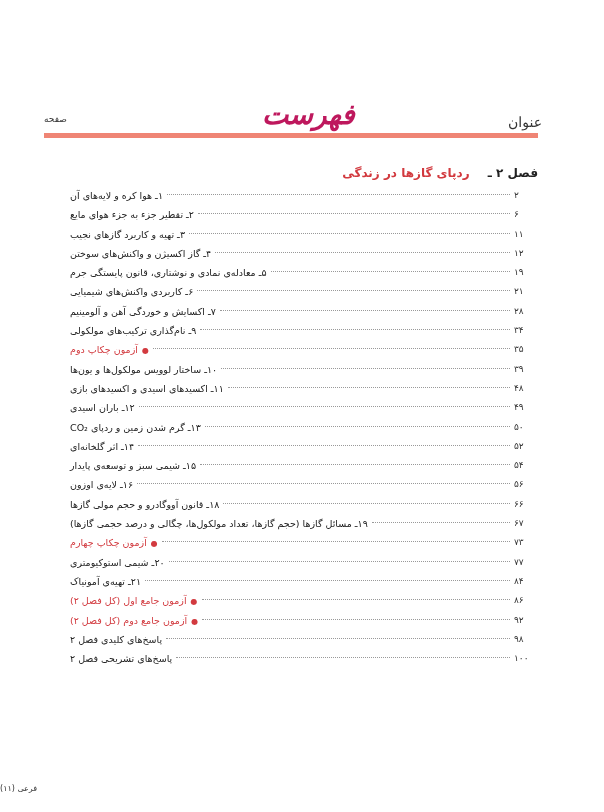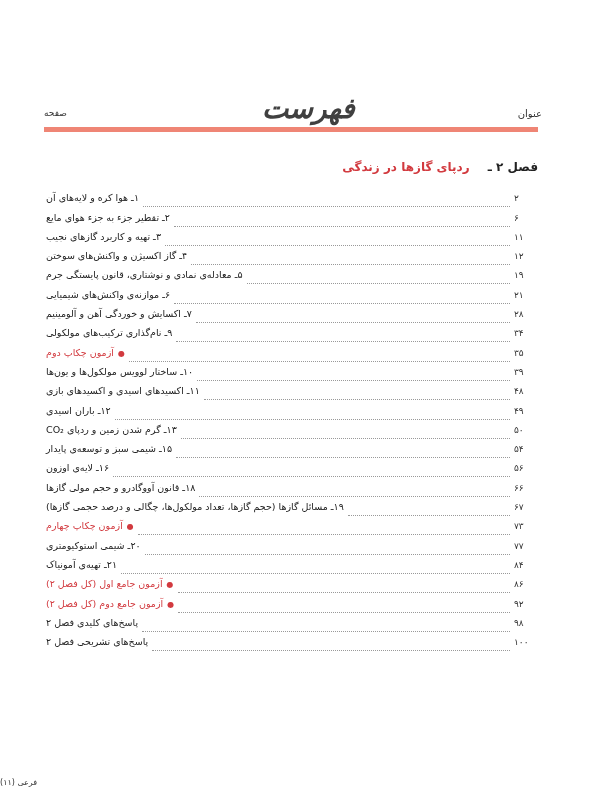--- a/index.html
+++ b/index.html
@@ -1,29 +1,29 @@
 <!DOCTYPE html>
 <html><head>
 <meta charset="utf-8">
 <style>
   html, body { margin: 0; padding: 0; background: #ffffff; }
   body { width: 604px; height: 812px; position: relative; overflow: hidden;
          font-family: "DejaVu Sans", sans-serif; color: #222; }
-  .page { position: absolute; left: 0; top: 6px; width: 604px; height: 679px; }
+  .page { position: absolute; left: 0; top: 12px; width: 604px; height: 679px; }
   .hdr-left { position: absolute; left: 44px; top: 102px; font-size: 9px; color: #333; }
-  .hdr-right { position: absolute; right: 62px; top: 102px; font-size: 10px; color: #333; direction: rtl; }
+  .hdr-right { position: absolute; right: 62px; top: 102px; font-size: 14px; color: #333; direction: rtl; font-family: Liberation Serif, serif; }
   .hdr-title { position: absolute; left: 262px; top: 86px; font-family: "DejaVu Serif", serif;
-               font-size: 28px; font-weight: bold; color: #404040; direction: rtl; font-style: italic; }
+               font-size: 28px; font-weight: bold; color: #be185d; direction: rtl; font-style: italic; }
   .hdr-rule { position: absolute; left: 44px; right: 66px; top: 121px; height: 5px; background: #ef8575; }
   .chapter { position: absolute; right: 66px; top: 154px; direction: rtl; font-size: 12px; font-weight: bold; }
   .chapter .num { color: #222; }
   .chapter .title { color: #d23a3f; margin-right: 14px; }
   .toc { position: absolute; left: 44px; right: 66px; top: 178px; }
-  .row { position: relative; height: 19.3px; display: flex; flex-direction: row-reverse; align-items: flex-end;
-         direction: rtl; font-size: 9.5px; }
+  .row { position: relative; height: 19.3px; display: flex; flex-direction: row-reverse; align-items: flex-start;
+         direction: rtl; font-size: 9.5px; margin-left: 24px; }
   .row .label { white-space: nowrap; padding-left: 2px; }
   .row .dots { flex: 1; border-bottom: 1px dotted #999; height: 0; margin: 0 4px; position: relative; top: 4px; }
   .row .page-no { width: 24px; text-align: left; direction: ltr; font-size: 9px; color: #333; }
   .row.exam .label { color: #d23a3f; }
   .row.exam .bullet { color: #d23a3f; margin-left: 4px; font-size: 8px; }
   .footer { position: absolute; left: 0; right: 0; top: 772px; text-align: left; font-size: 8px; color: #333; direction: rtl; }
 </style>
 </head>
 <body>
 
@@ -58,21 +58,21 @@
         <span class="label"><span>۴ـ گاز اکسیژن و واکنش‌های سوختن</span></span>
         <span class="dots"></span>
         <span class="page-no">۱۲</span>
       </div>
       <div class="row">
         <span class="label"><span>۵ـ معادله‌ی نمادی و نوشتاری، قانون پایستگی جرم</span></span>
         <span class="dots"></span>
         <span class="page-no">۱۹</span>
       </div>
       <div class="row">
-        <span class="label"><span>۶ـ موازنه‌ی واکنش‌های شیمیایی</span></span>
+        <span class="label"><span>۶ـ کاربرد‌ی واکنش‌های شیمیایی</span></span>
         <span class="dots"></span>
         <span class="page-no">۲۱</span>
       </div>
       <div class="row">
         <span class="label"><span>۷ـ اکسایش و خوردگی آهن و آلومینیم</span></span>
         <span class="dots"></span>
         <span class="page-no">۲۸</span>
       </div>
       <div class="row">
         <span class="label"><span>۹ـ نام‌گذاری ترکیب‌های مولکولی</span></span>
@@ -96,20 +96,25 @@
       </div>
       <div class="row">
         <span class="label"><span>۱۲ـ باران اسیدی</span></span>
         <span class="dots"></span>
         <span class="page-no">۴۹</span>
       </div>
       <div class="row">
         <span class="label"><span>۱۳ـ گرم شدن زمین و ردپای CO₂</span></span>
         <span class="dots"></span>
         <span class="page-no">۵۰</span>
+      </div>
+      <div class="row">
+        <span class="label"><span>۱۴ـ اثر گلخانه‌ای</span></span>
+        <span class="dots"></span>
+        <span class="page-no">۵۲</span>
       </div>
       <div class="row">
         <span class="label"><span>۱۵ـ شیمی سبز و توسعه‌ی پایدار</span></span>
         <span class="dots"></span>
         <span class="page-no">۵۴</span>
       </div>
       <div class="row">
         <span class="label"><span>۱۶ـ لایه‌ی اوزون</span></span>
         <span class="dots"></span>
         <span class="page-no">۵۶</span>

